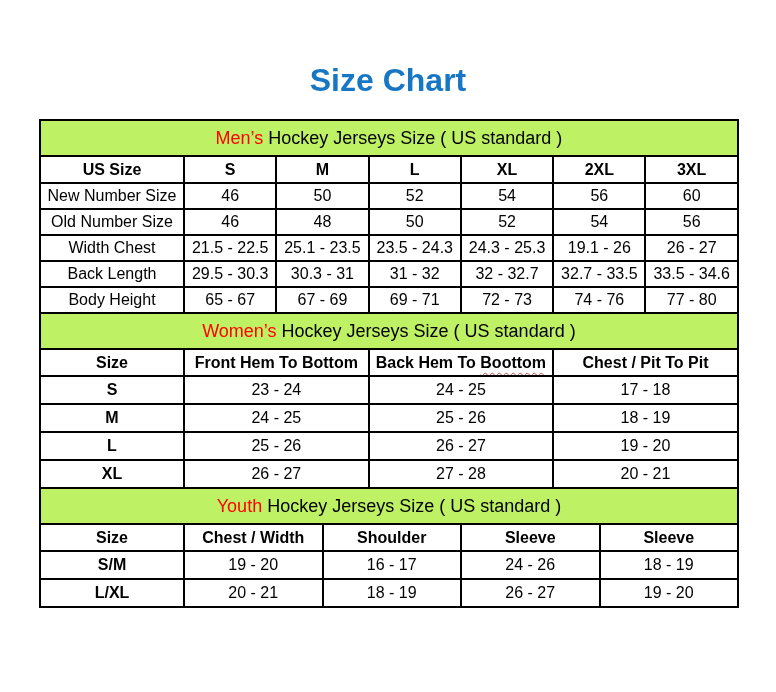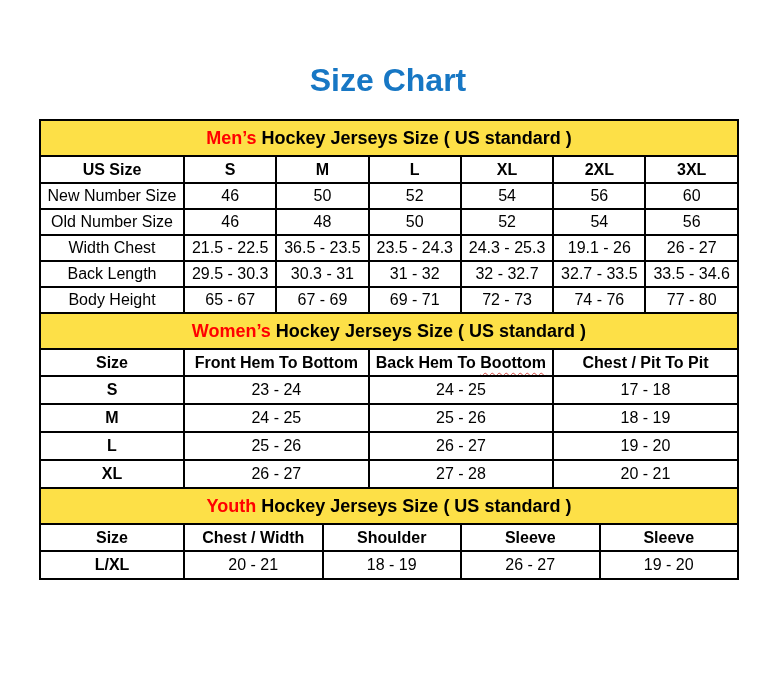--- a/index.html
+++ b/index.html
@@ -32,24 +32,24 @@
   table + table { margin-top: -2px; padding-left: 12px; }
   th, td {
     border: 2px solid #000000;
     text-align: center;
     vertical-align: middle;
     padding: 0;
     overflow: hidden;
     white-space: nowrap;
   }
   .section-bar td {
-    background: #fde047;
+    background: #bef264;
     height: 34px;
     font-size: 18px;
-    font-weight: bold;
+    font-weight: normal;
   }
   .accent { color: #FF0000; }
   .head th {
     height: 25px;
     font-size: 16px;
     font-weight: bold;
     background: #ffffff;
     margin-top: 16px;
   }
   tr.data td {
@@ -119,21 +119,21 @@
         <td>46</td>
         <td>48</td>
         <td>50</td>
         <td>52</td>
         <td>54</td>
         <td>56</td>
       </tr>
       <tr class="data">
         <td>Width Chest</td>
         <td>21.5 - 22.5</td>
-        <td>36.5 - 23.5</td>
+        <td>25.1 - 23.5</td>
         <td>23.5 - 24.3</td>
         <td>24.3 - 25.3</td>
         <td>19.1 - 26</td>
         <td>26 - 27</td>
       </tr>
       <tr class="data">
         <td>Back Length</td>
         <td>29.5 - 30.3</td>
         <td>30.3 - 31</td>
         <td>31 - 32</td>
@@ -210,20 +210,27 @@
         <td colspan="5"><span class="accent">Youth</span><span> Hockey Jerseys Size ( US standard )</span></td>
       </tr>
       <tr class="head">
         <th>Size</th>
         <th>Chest / Width</th>
         <th>Shoulder</th>
         <th>Sleeve</th>
         <th>Sleeve</th>
       </tr>
       <tr class="data">
+        <td class="rowlabel-bold">S/M</td>
+        <td>19 - 20</td>
+        <td>16 - 17</td>
+        <td>24 - 26</td>
+        <td>18 - 19</td>
+      </tr>
+      <tr class="data">
         <td class="rowlabel-bold">L/XL</td>
         <td>20 - 21</td>
         <td>18 - 19</td>
         <td>26 - 27</td>
         <td>19 - 20</td>
       </tr>
     </tbody>
   </table>
 
 </div>

